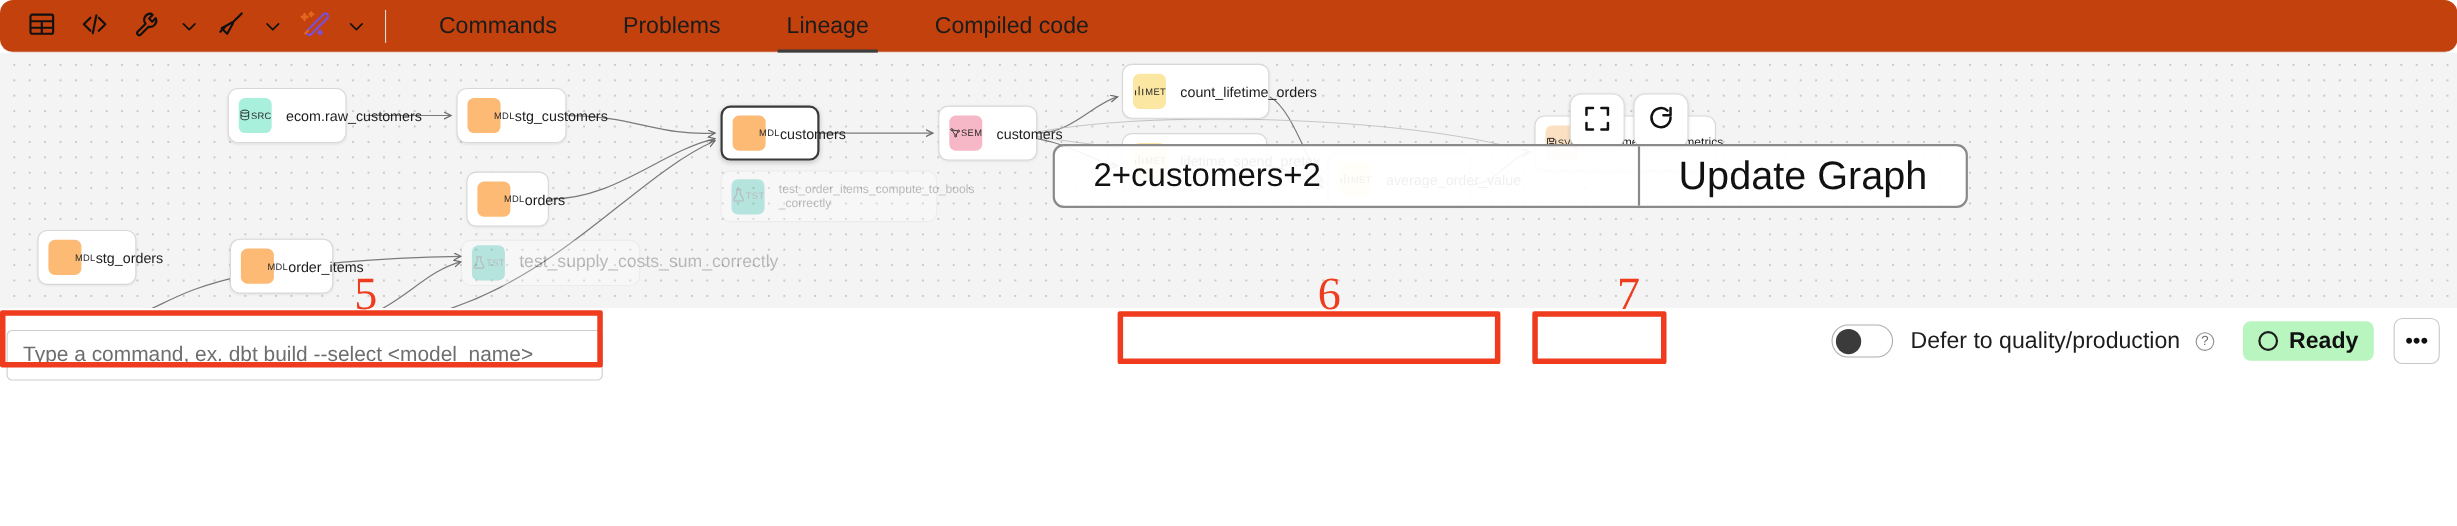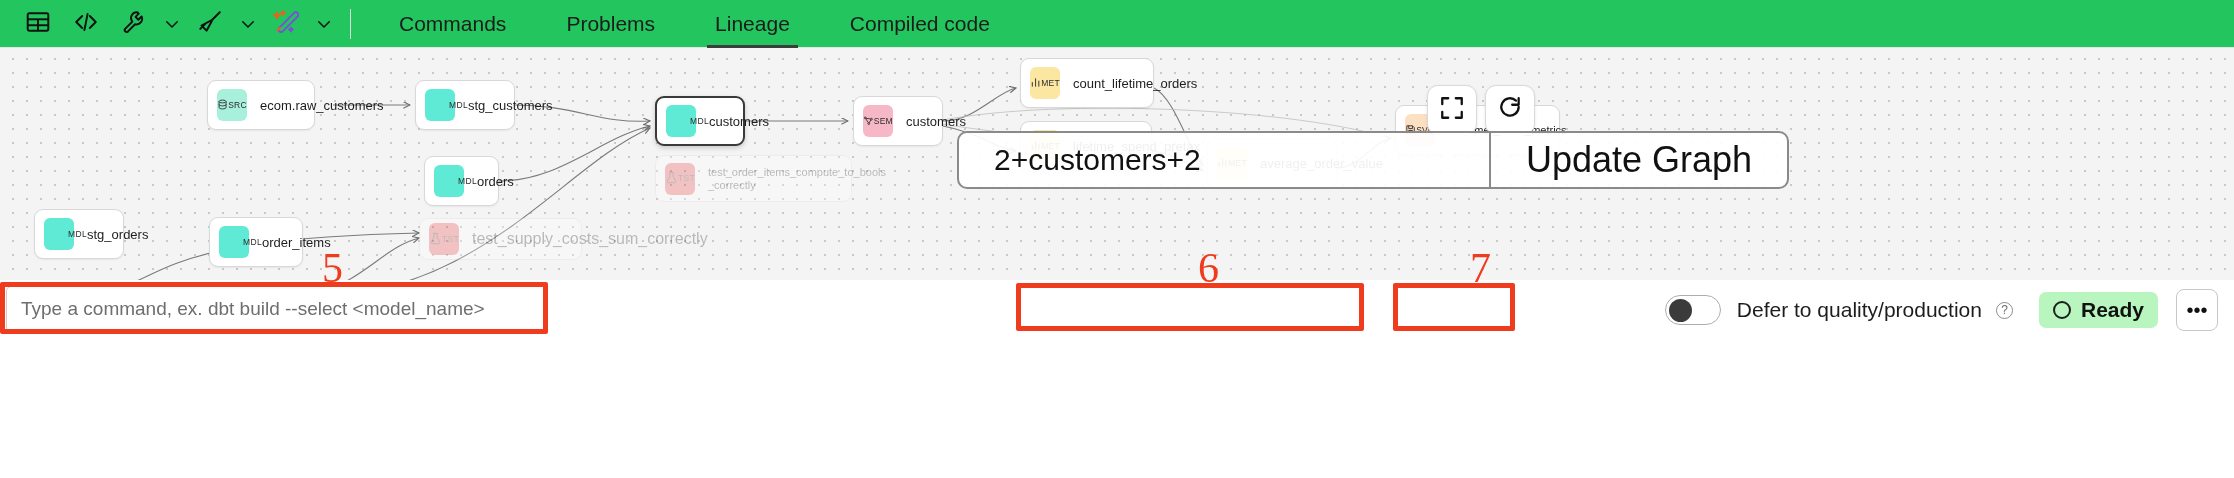--- a/index.html
+++ b/index.html
@@ -8,22 +8,23 @@
     font-family: "Liberation Sans", sans-serif;
     background:#ffffff;
     color:#1c1c1c;
     -webkit-font-smoothing:antialiased;
   }
   #app { position:relative; width:2234px; height:478px; }
 
   
   .toolbar {
     position:absolute; left:0; top:0; width:2234px; height:48px;
-    background:#22c55e; display:flex; align-items:center;
+    background:#c2410c; display:flex; align-items:center;
     border-bottom:1px solid #e4e4e4;
+    border-radius:12px;
   }
   .tb-icons { display:flex; align-items:center; padding-left:14px; gap:0px; }
   .tb-btn {
     width:48px; height:44px; display:flex; align-items:center; justify-content:center;
     cursor:pointer; border:none; background:transparent;
   }
   .tb-group { display:flex; align-items:center; }
   .chev { width:28px; height:44px; display:flex; align-items:center; justify-content:center; cursor:pointer;}
   .tb-sep { width:1px; height:30px; background:#dcdcdc; margin:0 18px 0 12px; }
   .tabs { display:flex; align-items:stretch; height:48px; }
@@ -53,24 +54,24 @@
   }
   .node.sel { border:2px solid #3a3a3a; box-shadow:0 2px 5px rgba(0,0,0,.18); }
   .node.faded { opacity:.28; box-shadow:none; }
   .badge {
     width:30px; height:32px; border-radius:6px; display:flex; flex-direction:row;
     align-items:center; justify-content:center; font-size:8.5px; line-height:1;
     letter-spacing:.3px; color:#2b2b2b; flex:none;
   }
   .badge svg{ display:block; margin-bottom:2px; }
   .badge.src{ background:#a8f0dc; }
-  .badge.mdl{ background:#5eead4;gap:37px; }
+  .badge.mdl{ background:#fdba74;gap:37px; }
   .badge.sem{ background:#f6b8c6; }
   .badge.met{ background:#fbe6a2; }
-  .badge.tst{ background:#ef4444; }
+  .badge.tst{ background:#14b8a6; }
   .badge.svq{ background:#fbe0c2; }
   .node-label{ font-size:13px; color:#1d1d1d; margin-left:13px; white-space:nowrap; }
 
   
   .canvas-btn{
     position:absolute; width:50px; height:50px; border-radius:11px;
     background:#fff; border:1px solid #dadada; box-shadow:0 1px 3px rgba(0,0,0,.10);
     display:flex; align-items:center; justify-content:center; cursor:pointer;
   }
 
@@ -88,21 +89,21 @@
   .ov-btn{
     width:296px; display:flex; align-items:center; justify-content:center;
     font-size:36px; color:#111; cursor:pointer; white-space:nowrap;
   }
 
   
   .bottom{
     position:absolute; left:0; top:280px; width:2234px; height:198px; background:#fff;
   }
   .cmd-wrap{
-    position:absolute; left:6px; top:6px; width:542px; height:46px;
+    position:absolute; left:6px; top:20px; width:542px; height:46px;
     border:1px solid #cdcdcd; border-radius:5px; background:#fff;
     display:flex; align-items:center; padding:0 14px;
   }
   .cmd-wrap .ph{ font-size:19px; color:#6e6e6e; white-space:nowrap; }
 
   .right-controls{
     position:absolute; right:16px; top:0px; display:flex; align-items:center; gap:10px;
   }
   .toggle-row{ display:flex; align-items:center; gap:16px; }
   .switch{

